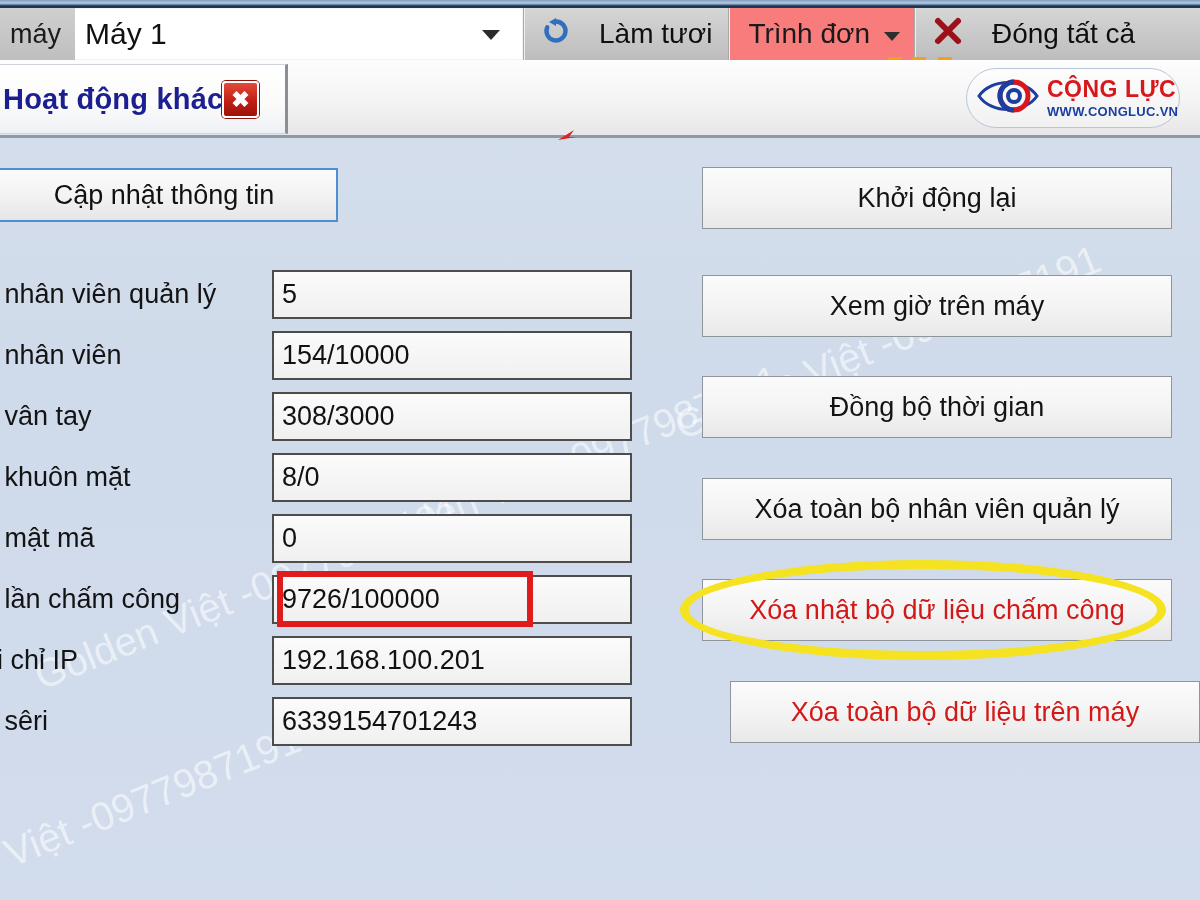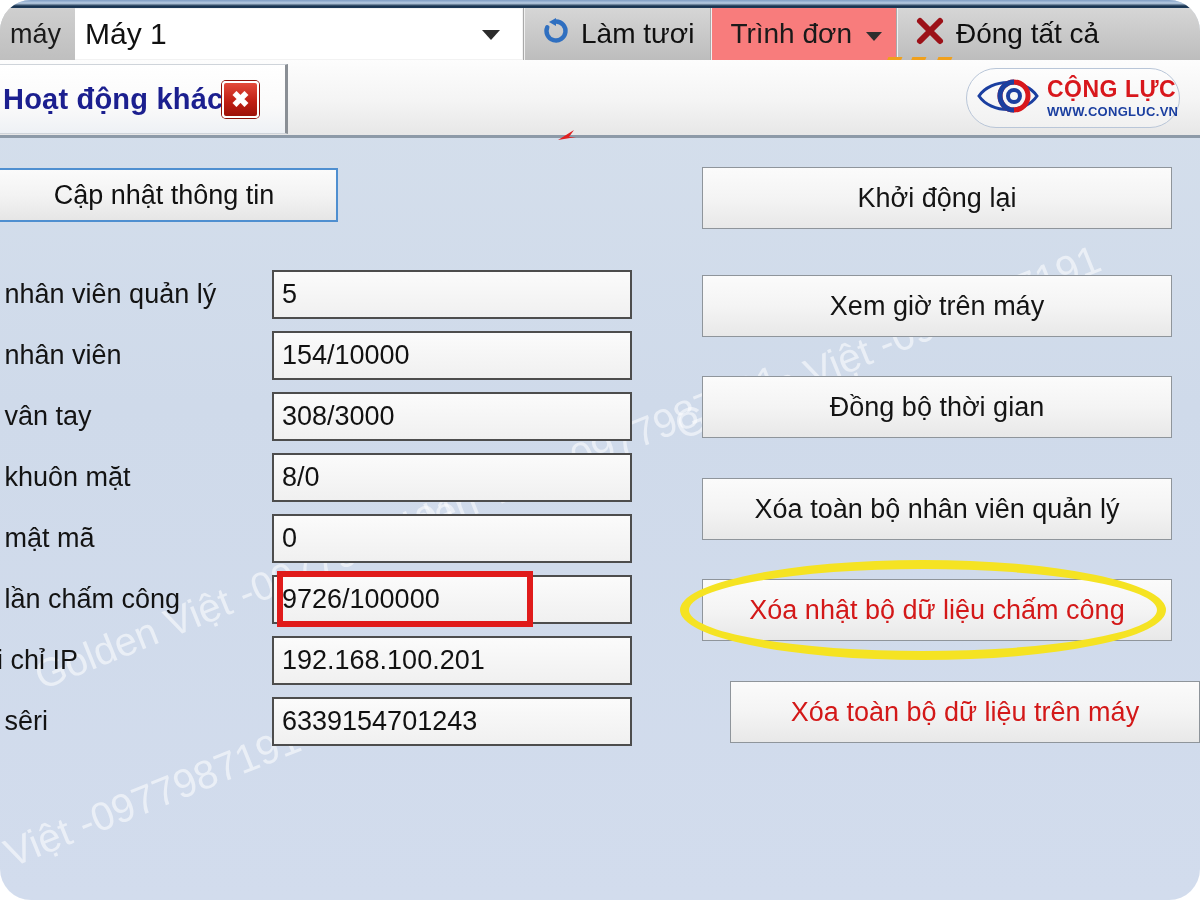--- a/index.html
+++ b/index.html
@@ -6,21 +6,20 @@
   html, body {
     width: 1200px; height: 900px;
     font-family: "Liberation Sans", sans-serif;
     overflow: hidden;
   }
   #app {
     position: relative;
     width: 1200px; height: 900px;
     background: linear-gradient(180deg,#d6e0ec 0%, #cfdaea 45%, #d2dced 100%);
     overflow: hidden;
-    border-radius: 31px;
   }
 
   
   .win-topline {
     position: absolute; left: 0; top: 0; width: 1200px; height: 8px;
     background: linear-gradient(180deg,#7f9dc4 0%, #b9cde3 40%, #17324f 75%, #1d3a59 100%);
   }
 
   
   .toolbar {
@@ -49,21 +48,21 @@
     width: 0; height: 0; margin-top: -4px;
     border-left: 9px solid transparent;
     border-right: 9px solid transparent;
     border-top: 10px solid #2b2b2b;
   }
   .tb-sep {
     width: 2px; background: #f0f0f0;
     border-left: 1px solid #a9a9a9;
   }
   .tb-btn {
-    display: flex; align-items: center; gap: 10px;
+    display: flex; align-items: center; gap: 28px;
     padding: 0 16px;
     font-size: 28px; color: #0f0f0f;
     background: transparent;
     border: none;
     font-family: "Liberation Sans", sans-serif;
     white-space: nowrap;
   }
   .tb-btn.menu {
     background: #f87c7c;
     color: #1a1a1a;

